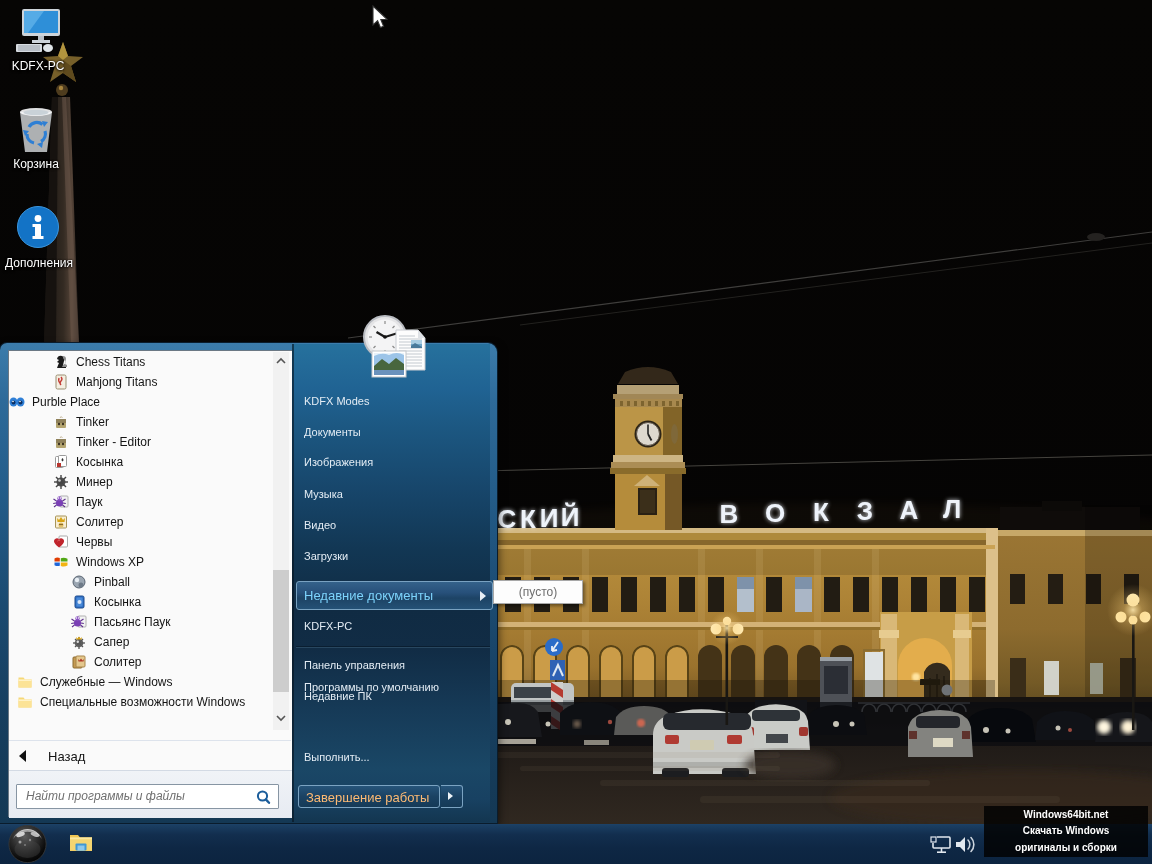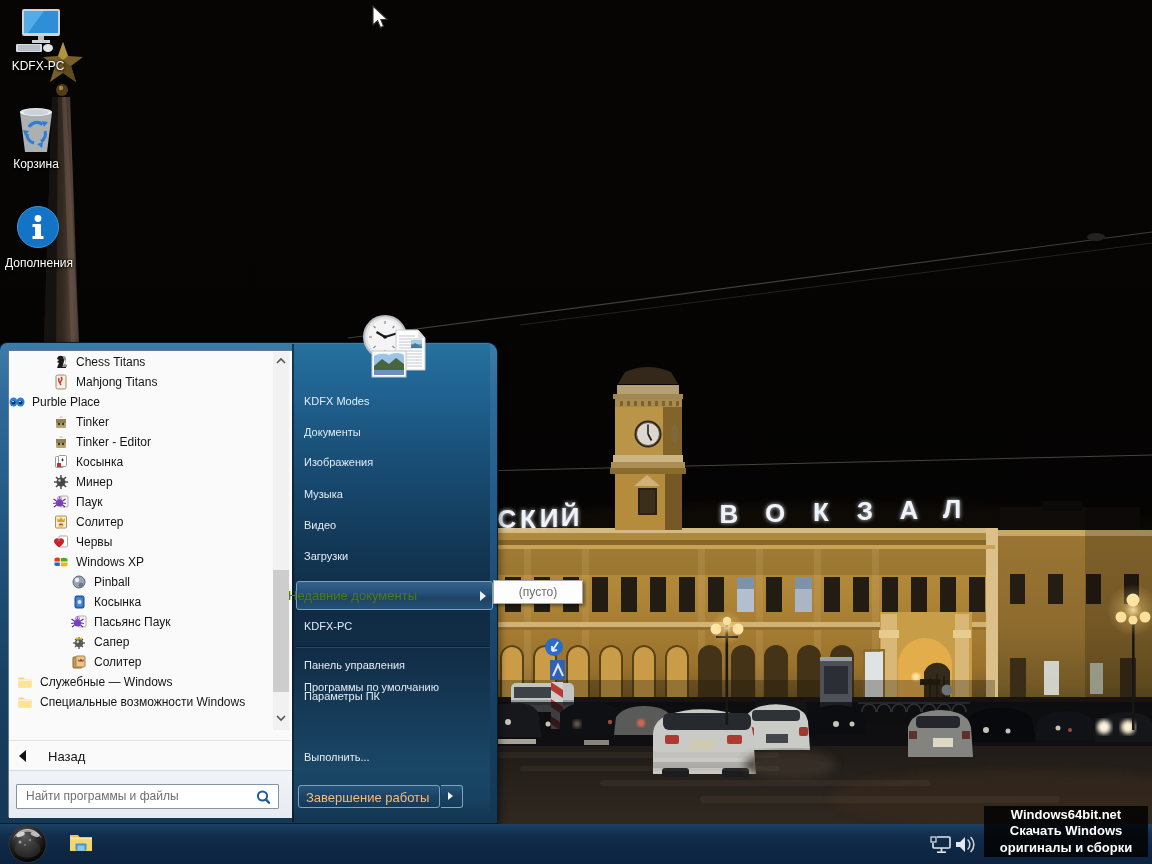--- a/index.html
+++ b/index.html
@@ -602,43 +602,43 @@
 <div class="ab" style="left:273px;top:570px;width:16px;height:122px;background:#cdcdcd"></div>
 <svg class="ab" style="left:273px;top:352px" width="16" height="380">
  <path d="M4 363 L8 359 L12 363" transform="translate(0,-352)" fill="none" stroke="#555" stroke-width="1.6"></path>
  <path d="M4 716 L8 720 L12 716" transform="translate(0,-352)" fill="none" stroke="#555" stroke-width="1.6"></path>
 </svg>
 <div class="ab" style="left:9px;top:740px;width:282px;height:1px;background:#dde3ec"></div>
 <div class="ab" style="left:19px;top:750px;width:0;height:0;border:6px solid transparent;border-right:7px solid #111;border-left:none"></div>
 <div class="ab" style="left:48px;top:749px;font-size:13px;color:#141414">Назад</div>
 <div class="ab" style="left:9px;top:770px;width:283px;height:47px;background:linear-gradient(#f0f3f7,#e7ebf2);border-top:1px solid #d3dae4"></div>
 <div class="ab" style="left:16px;top:784px;width:263px;height:25px;background:#fff;border:1px solid #8795a3;box-sizing:border-box;border-radius:1px"></div>
-<div class="ab" style="left:26px;top:789px;font-size:12px;color:#6f6f6f">Найти программы и файлы</div>
+<div class="ab" style="left:26px;top:789px;font-size:12px;font-style:italic;color:#6f6f6f">Найти программы и файлы</div>
 <svg class="ab" style="left:254px;top:789px" width="18" height="17" viewBox="0 0 18 17">
  <circle cx="8.5" cy="7" r="4.6" fill="none" stroke="#1b5d9b" stroke-width="2"></circle>
  <line x1="11.8" y1="10.4" x2="15" y2="13.8" stroke="#1b5d9b" stroke-width="2.4" stroke-linecap="round"></line>
 </svg>
 
 <div class="ritem" style="top:395px">KDFX Modes</div>
 <div class="ritem" style="top:426px">Документы</div>
 <div class="ritem" style="top:456px">Изображения</div>
 <div class="ritem" style="top:488px">Музыка</div>
 <div class="ritem" style="top:519px">Видео</div>
 <div class="ritem" style="top:550px">Загрузки</div>
 <div class="ritem" style="top:620px">KDFX-PC</div>
 <div class="ab" style="left:296px;top:646px;width:194px;height:1px;background:rgba(9,28,44,.8)"></div>
 <div class="ab" style="left:296px;top:647px;width:194px;height:1px;background:rgba(110,150,180,.25)"></div>
 <div class="ritem" style="top:659px">Панель управления</div>
-<div class="ritem" style="top:690px">Параметры ПК</div>
+<div class="ritem" style="top:690px">Недавние ПК</div>
 <div class="ritem" style="top:681px">Программы по умолчанию</div>
 <div class="ritem" style="top:751px">Выполнить...</div>
 
 <div class="ab" style="left:296px;top:581px;width:197px;height:29px;border:1px solid #79a2c1;border-radius:3px;box-sizing:border-box;
  background:linear-gradient(180deg,#34628a 0%,#27507a 40%,#1d4365 60%,#245176 100%)"></div>
-<div class="ab" style="left:288px;top:588px;color:#4d7c0f;font-size:13px">Недавние документы</div>
+<div class="ab" style="left:304px;top:588px;color:#7dd3fc;font-size:13px">Недавние документы</div>
 <div class="ab" style="left:480px;top:591px;width:0;height:0;border:5px solid transparent;border-left:6px solid #e8eef5;border-right:none"></div>
 
 <div class="ab" style="left:493px;top:580px;width:90px;height:24px;background:#fdfdfd;border:1px solid #a8a8a8;box-sizing:border-box;box-shadow:2px 2px 3px rgba(0,0,0,.4)"></div>
 <div class="ab" style="left:493px;top:585px;width:90px;text-align:center;color:#6e6e6e;font-size:12px">(пусто)</div>
 
 <div class="ab" style="left:298px;top:785px;width:142px;height:23px;border:1px solid #7ba3c2;border-radius:3px;box-sizing:border-box;
  background:linear-gradient(180deg,#26547a,#1b4263 50%,#153a57)"></div>
 <div class="ab" style="left:441px;top:785px;width:22px;height:23px;border:1px solid #7ba3c2;border-left:none;border-radius:0 3px 3px 0;box-sizing:border-box;
  background:linear-gradient(180deg,#26547a,#1b4263 50%,#153a57)"></div>
 <div class="ab" style="left:306px;top:790px;color:#fdba74;font-size:13px">Завершение работы</div>
@@ -723,17 +723,17 @@
  <line x1="8" y1="17.2" x2="17" y2="17.2" stroke="#e2e8ee" stroke-width="1.6"></line>
  <rect x="1" y="1" width="7" height="7" fill="#10294a"></rect>
  <rect x="2" y="2" width="5" height="5" fill="none" stroke="#e2e8ee" stroke-width="1.2"></rect>
 </svg>
 <svg class="ab" style="left:954px;top:835px" width="24" height="20" viewBox="0 0 24 20">
  <path d="M2 7 h4 l5 -5 v15 l-5 -5 h-4 z" fill="#e2e8ee"></path>
  <path d="M14 5 a6.5 6.5 0 0 1 0 9 M17 2.5 a10 10 0 0 1 0 14" fill="none" stroke="#e2e8ee" stroke-width="1.6" stroke-linecap="round" opacity="0.9"></path>
 </svg>
 
 <div class="ab" style="left:984px;top:806px;width:164px;height:51px;background:rgba(2,2,2,.85)"></div>
-<div class="ab" style="left:984px;top:807px;width:164px;text-align:center;color:#fff;font-weight:bold;font-size:13px;line-height:16.4px;white-space:nowrap">Windows64bit.net<br>Скачать Windows<br>оригиналы и сборки</div>
+<div class="ab" style="left:984px;top:807px;width:164px;text-align:center;color:#fff;font-weight:bold;font-size:10px;line-height:16.4px;white-space:nowrap">Windows64bit.net<br>Скачать Windows<br>оригиналы и сборки</div>
 
 <svg class="ab" style="left:371px;top:5px" width="22" height="28" viewBox="0 0 22 28">
  <path d="M2 1 L2 20 L6.6 15.8 L9.4 22.5 L12.6 21.2 L9.8 14.6 L16 14.3 Z" fill="#fff" stroke="#333" stroke-width="1.1"></path>
 </svg>
 
 </body></html>

